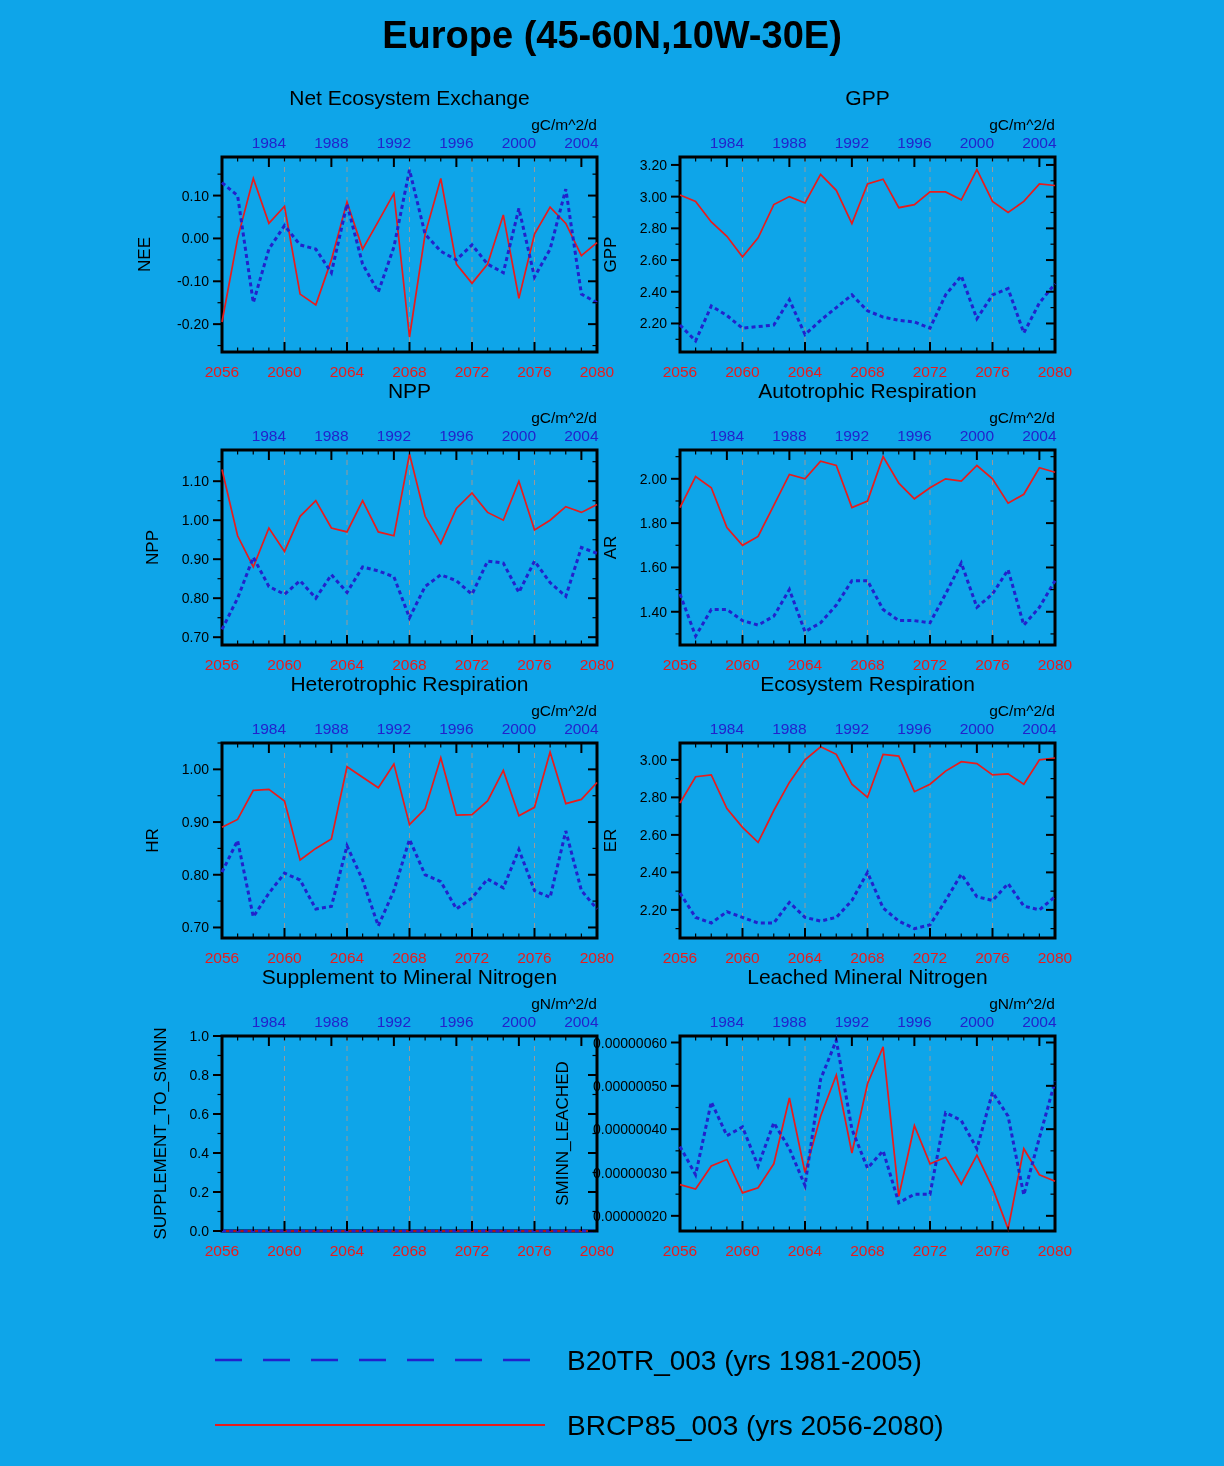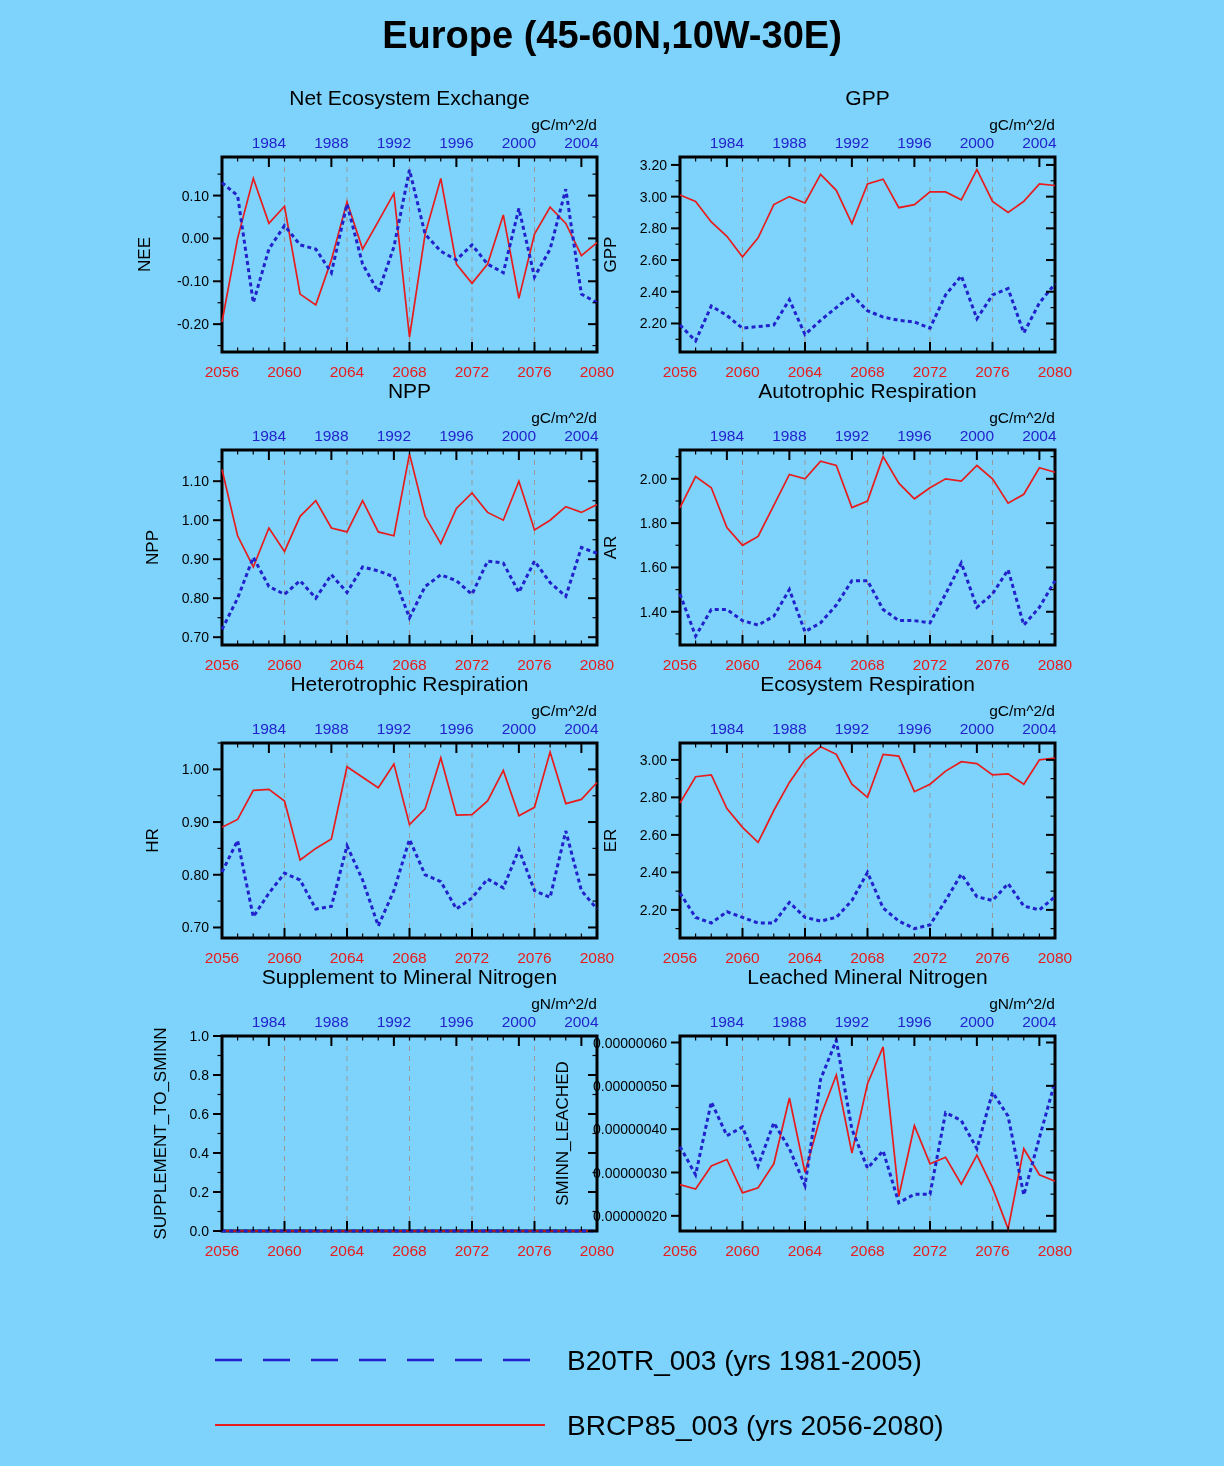--- a/index.html
+++ b/index.html
@@ -1,19 +1,19 @@
 <!DOCTYPE html>
 <html><head>
 <meta charset="utf-8">
 <style>
   html,body{margin:0;padding:0;background:#ffffff;}
   #figure{
     position:relative;
     width:1224px;height:1466px;
-    background:#7dd3fc;
+    background:#0ea5e9;
     font-family:"Liberation Sans","DejaVu Sans",sans-serif;
     overflow:hidden;
   }
   #main-title{
     position:absolute;left:0;top:14px;width:1224px;
     text-align:center;font-size:38px;font-weight:bold;color:#000;
     margin:0;letter-spacing:0px;
   }
   .chart-svg{position:absolute;overflow:visible;}
   #legend-svg{position:absolute;left:0;top:1320px;}

